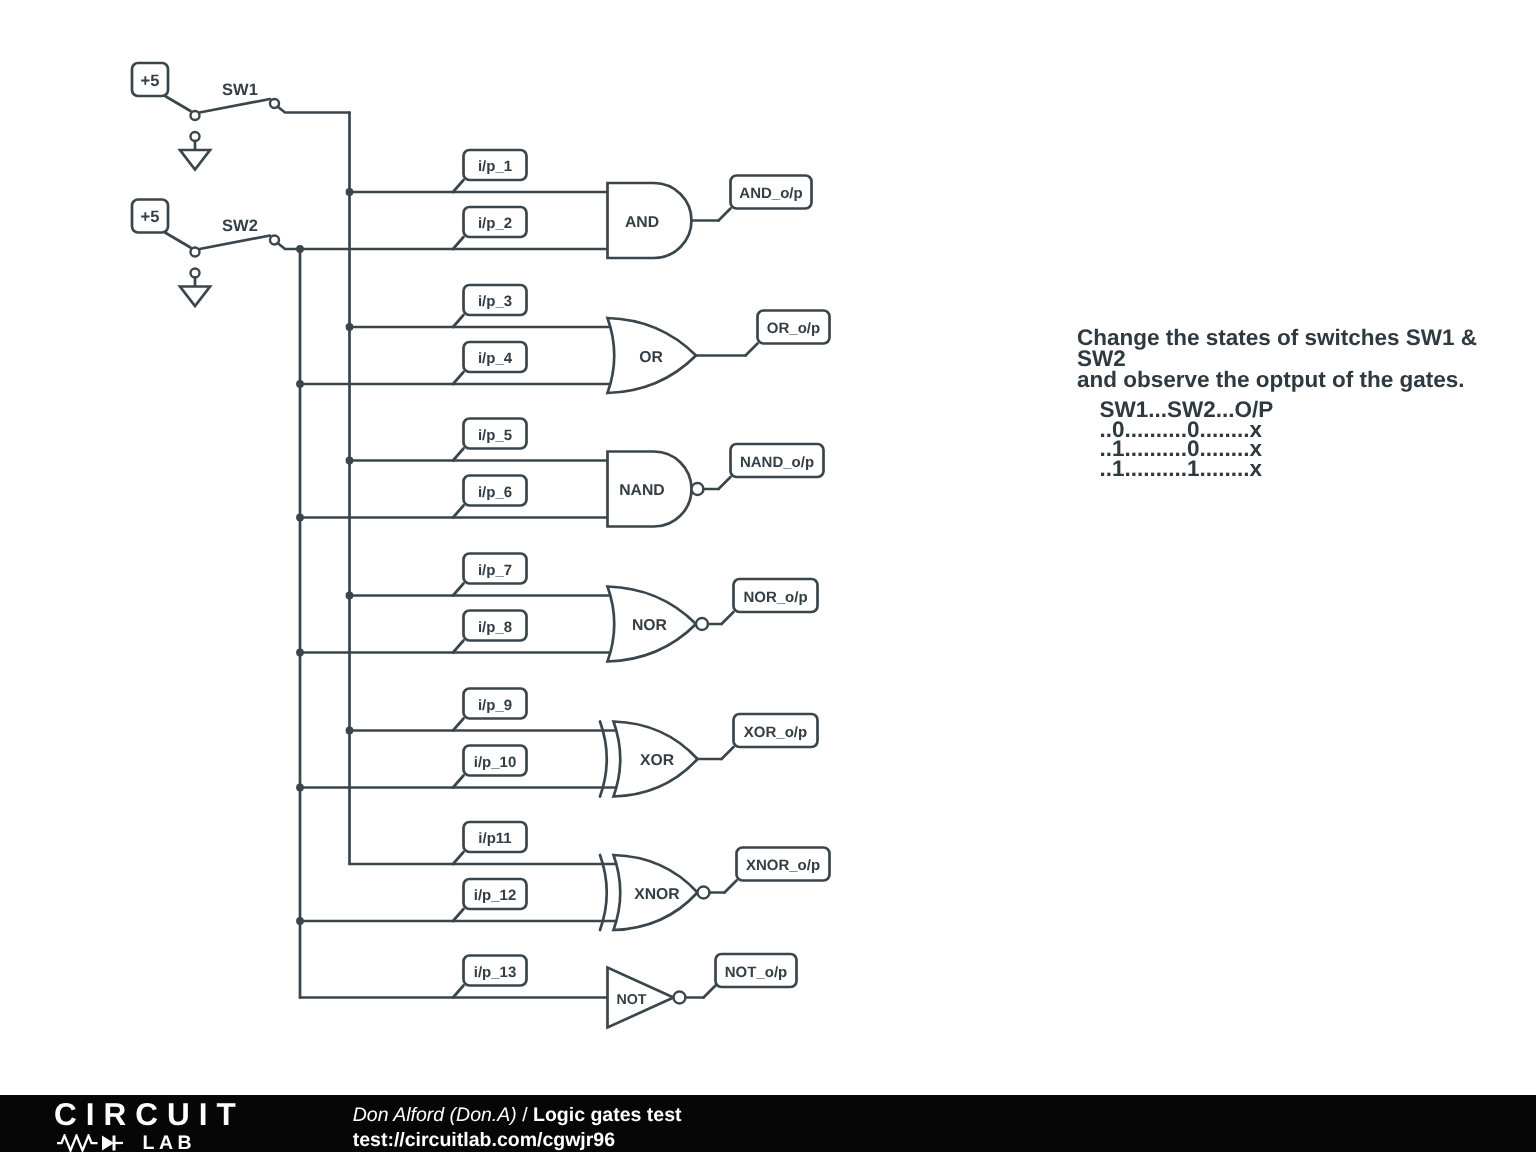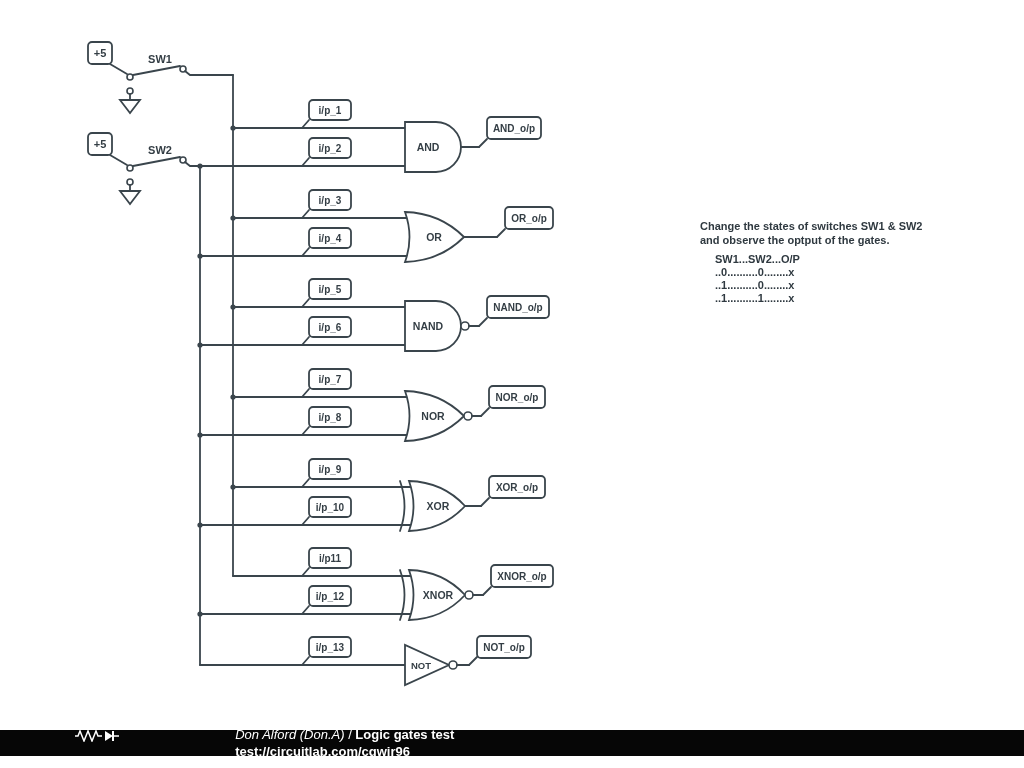--- a/index.html
+++ b/index.html
@@ -10,31 +10,31 @@
   #schematic{position:absolute;left:0;top:0;}
   .wire{stroke:#3a454c;stroke-width:1.8;fill:none;stroke-linecap:round;}
   .comp{stroke:#3a454c;stroke-width:1.8;fill:#ffffff;}
   .open{stroke:#3a454c;stroke-width:1.6;fill:#ffffff;}
   .dot{fill:#3a454c;stroke:none;}
   .lbl{font:bold 11px "Liberation Sans",sans-serif;fill:#343e45;}
   .flaglbl{font:bold 10px "Liberation Sans",sans-serif;fill:#343e45;}
   .gatelbl{font:bold 10.5px "Liberation Sans",sans-serif;fill:#343e45;}
   .notlbl{font:bold 9.5px "Liberation Sans",sans-serif;fill:#343e45;}
   #note{
-    position:absolute;left:700px;top:219px;width:300px;
-    color:#2f3940;font-size:11px;font-weight:bold;line-height:14px;
+    position:absolute;left:718px;top:219px;width:300px;
+    color:#2f3940;font-size:15px;font-weight:bold;line-height:14px;
   }
   #note .tbl{margin-top:6px;padding-left:15px;line-height:13px;}
   #footer{
-    position:absolute;left:0;top:730px;width:1024px;height:26px;
-    background:#060606;color:#ffffff;display:flex;align-items:center;
+    position:absolute;left:0;top:730px;width:1024px;height:38px;
+    background:#060606;color:#ffffff;display:flex;align-items:flex-end;
   }
   #logo{margin-left:36px;line-height:1;}
   #logo .l1{font-size:21px;font-weight:bold;letter-spacing:6px;color:#fff;}
-  #logo .l2{display:flex;align-items:center;gap:23px;margin-top:1px;margin-left:2px;flex-direction:column;}
+  #logo .l2{display:flex;align-items:center;gap:5px;margin-top:1px;margin-left:2px;}
   #logo .l2 span{font-size:13px;font-weight:bold;letter-spacing:3px;color:#fff;}
   #credits{margin-left:72px;font-size:13px;line-height:17px;}
   #credits .author{font-style:italic;}
   #credits .title{font-weight:bold;}
   #credits .url{font-weight:bold;}
 </style>
 </head>
 <body>
 
 <svg id="schematic" width="1024" height="730" viewBox="0 0 1024 730" xmlns="http://www.w3.org/2000/svg">

